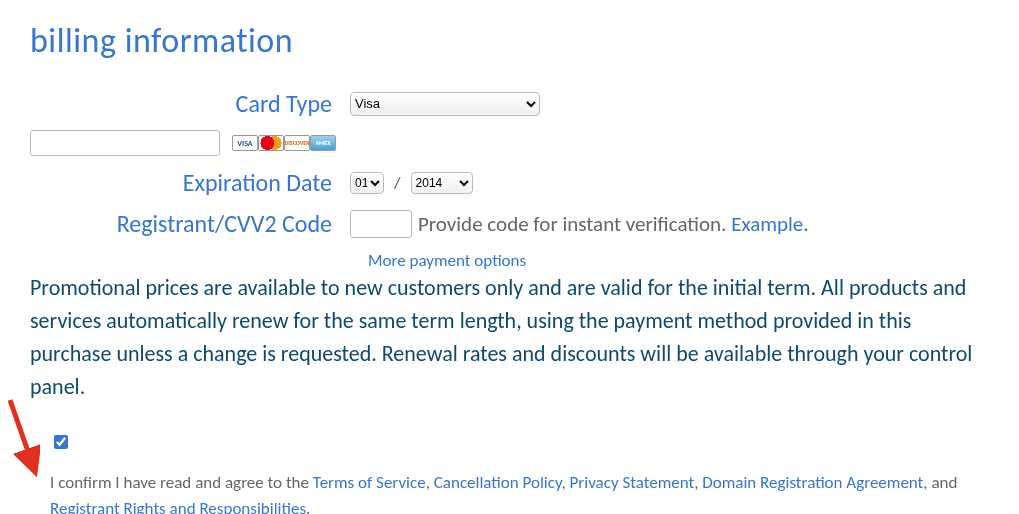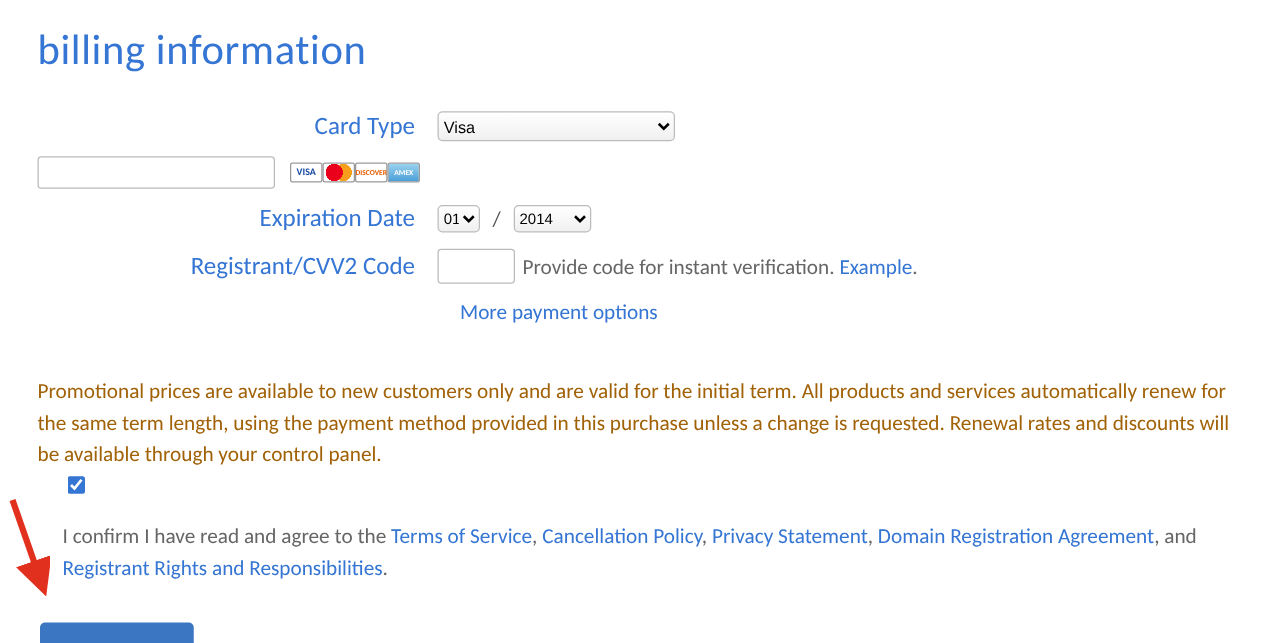--- a/index.html
+++ b/index.html
@@ -24,21 +24,21 @@
   }
   .form-row {
     display: flex;
     align-items: center;
     margin-bottom: 12px;
   }
   .label {
     width: 320px;
     text-align: right;
     color: #3575D3;
-    font-size: 20px;
+    font-size: 24px;
     font-weight: 300;
     padding-right: 18px;
   }
   .field {
     display: flex;
     align-items: center;
     gap: 6px;
     font-size: 17px;
     color: #555;
   }
@@ -66,37 +66,38 @@
   }
   select.exp.month { width: 34px; }
   select.exp.year  { width: 62px; }
   input.cvv {
     width: 62px;
     height: 28px;
     border: 1px solid #bbb;
     border-radius: 3px;
     padding: 2px 6px;
   }
-  .hint { font-size: 17px; color: #666; font-weight: 300; text-align: center; }
+  .hint { font-size: 21px; color: #666; font-weight: 300; text-align: center; }
   a.link { color: #3575D3; text-decoration: none; font-weight: 300; }
   .cards-strip { display: flex; gap: 0; margin-left: 6px; }
   .cc-badge {
     width: 26px; height: 16px; border-radius: 2px; display:inline-block;
     border: 1px solid #999; background:#fff; font-size:8px; font-weight:bold;
     display:flex;align-items:center;justify-content:center;color:#1A4BA0;
   }
   .cc-mc { background: radial-gradient(circle at 35% 50%, #EB001B 0 40%, transparent 41%), radial-gradient(circle at 65% 50%, #F79E1B 0 40%, transparent 41%), #fff; }
   .cc-disc { color:#E55C00; font-size:6px; }
   .cc-amex { background:linear-gradient(#9bd3f0,#4a9fd8); color:#fff; font-size:6px; }
-  .more-options-row { margin-left: 338px; margin-top: 8px; margin-bottom: 40px; }
+  .more-options-row { margin-left: 338px; margin-top: 8px; }
   .promo {
-    font-size: 17px;
+    font-size: 22px;
     line-height: 1.5;
-    color: #a16207;
-    font-weight: 300;
+    color: #0c4a6e;
+    font-weight: 300;
+    margin-bottom: 28px;
   }
   .confirm-row {
     display: flex;
     align-items: flex-start;
     gap: 18px;
     margin-left: 20px;
     margin-bottom: 30px;
     position: relative;
     flex-direction: column;
   }

